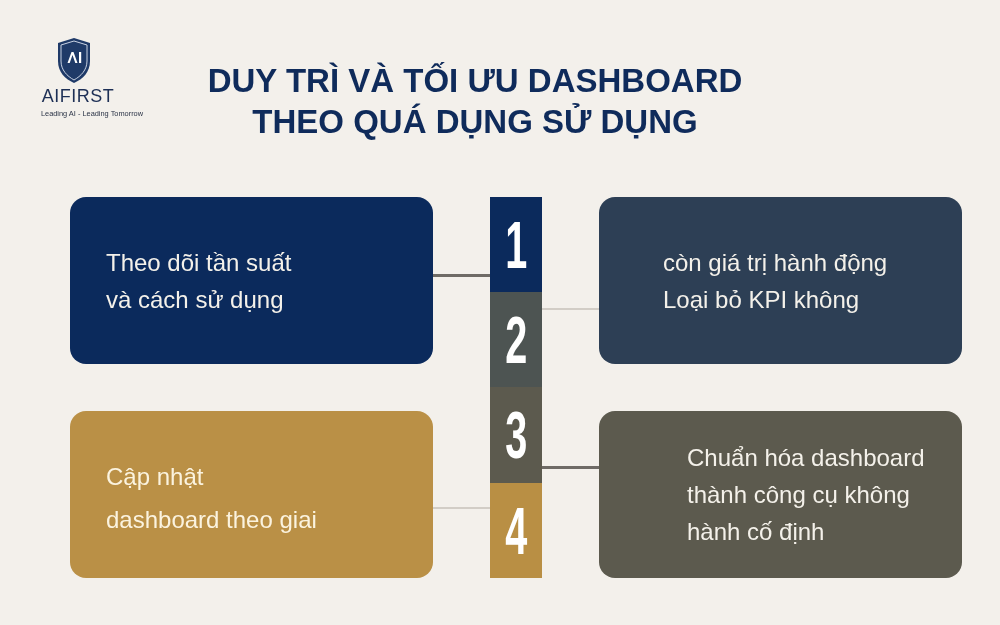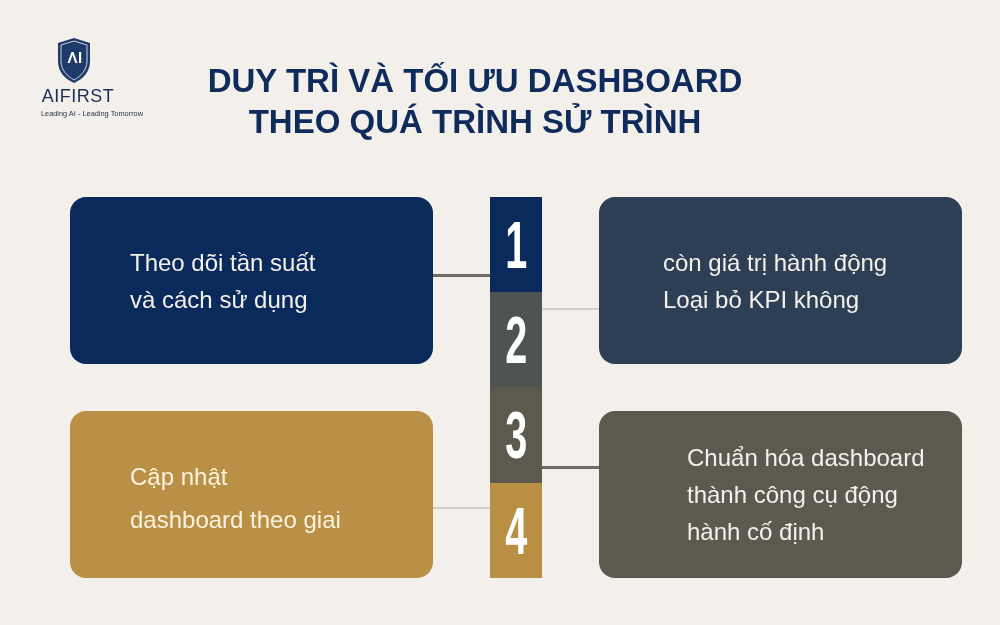--- a/index.html
+++ b/index.html
@@ -25,21 +25,21 @@
     .title {
       left: 0; width: 1030px; top: 60px; text-align: center;
       color: #0f2b5b; font-weight: 700; font-size: 33px; line-height: 41px;
       letter-spacing: 0px;
     }
     .title span { display: block; white-space: nowrap; }
     
     .card {
       border-radius: 16px; width: 363px; height: 167px;
       display: flex; flex-direction: column; justify-content: center;
-      box-sizing: border-box; padding-left: 60px;
+      box-sizing: border-box; padding-left: 36px;
     }
     .card .line {
       display: block; font-size: 24px; line-height: 37px;
       color: #f4f1ea; white-space: nowrap;
     }
     .card-1 { left: 70px; top: 197px; background: #0b2a5c; }
     .card-2 { left: 599px; top: 197px; background: #2d3f55; padding-left: 64px; }
     .card-3 { left: 70px; top: 411px; background: #ba9046; }
     .card-3 .line { color: #fbf3df; margin-top: 6px; }
     .card-4 { left: 599px; top: 411px; background: #5c5a4e; padding-left: 88px; }
@@ -72,21 +72,21 @@
     <path d="M17 4 L30 8 L30 24 C30 33 24 39 17 43 C10 39 4 33 4 24 L4 8 Z" fill="none" stroke="#c9d2e3" stroke-width="1"></path>
     <path d="M10.5 26 L14.5 15 L16.5 15 L20.5 26 L18.3 26 L15.5 18 L12.7 26 Z" fill="#ffffff"></path>
     <rect x="22" y="15" width="2.2" height="11" fill="#ffffff"></rect>
   </svg>
 </div>
 <div class="abs brand-name">AIFIRST</div>
 <div class="abs brand-tagline">Leading AI - Leading Tomorrow</div>
 
 <div class="abs title" style="width:920px;">
   <span style="padding-left:30px;">DUY TRÌ VÀ TỐI ƯU DASHBOARD</span>
-  <span style="padding-left:30px;">THEO QUÁ TRÌNH SỬ TRÌNH</span>
+  <span style="padding-left:30px;">THEO QUÁ DỤNG SỬ DỤNG</span>
 </div>
 
 <div class="abs conn conn-1"></div>
 <div class="abs conn conn-2"></div>
 <div class="abs conn conn-3"></div>
 <div class="abs conn conn-4"></div>
 
 <div class="abs card card-1">
   <span class="line">Theo dõi tần suất</span>
   <span class="line">và cách sử dụng</span>
@@ -97,21 +97,21 @@
   <span class="line">Loại bỏ KPI không</span>
 </div>
 
 <div class="abs card card-3">
   <span class="line">Cập nhật</span>
   <span class="line">dashboard theo giai</span>
 </div>
 
 <div class="abs card card-4">
   <span class="line">Chuẩn hóa dashboard</span>
-  <span class="line">thành công cụ động</span>
+  <span class="line">thành công cụ không</span>
   <span class="line">hành cố định</span>
 </div>
 
 <div class="abs seg seg-1">
   <span class="num">1</span>
 </div>
 <div class="abs seg seg-2">
   <span class="num">2</span>
 </div>
 <div class="abs seg seg-3">

